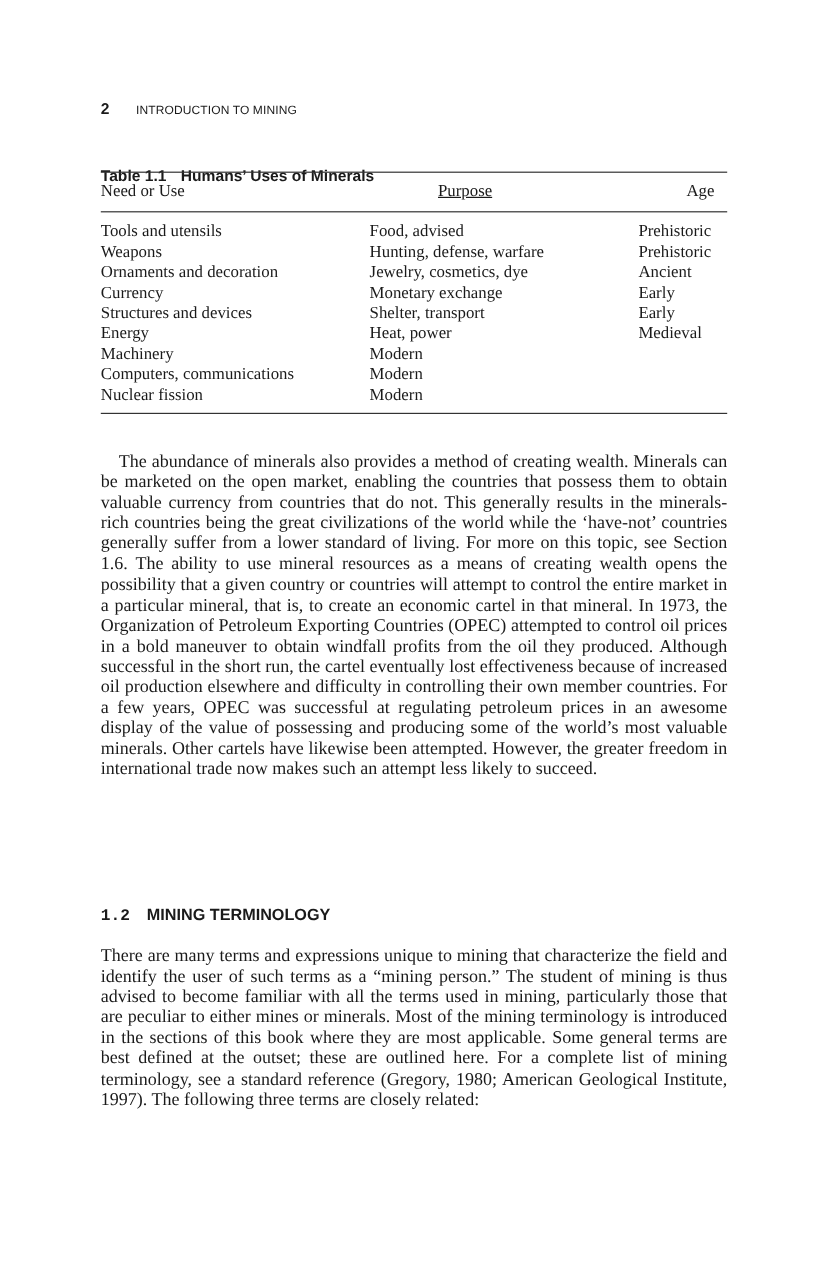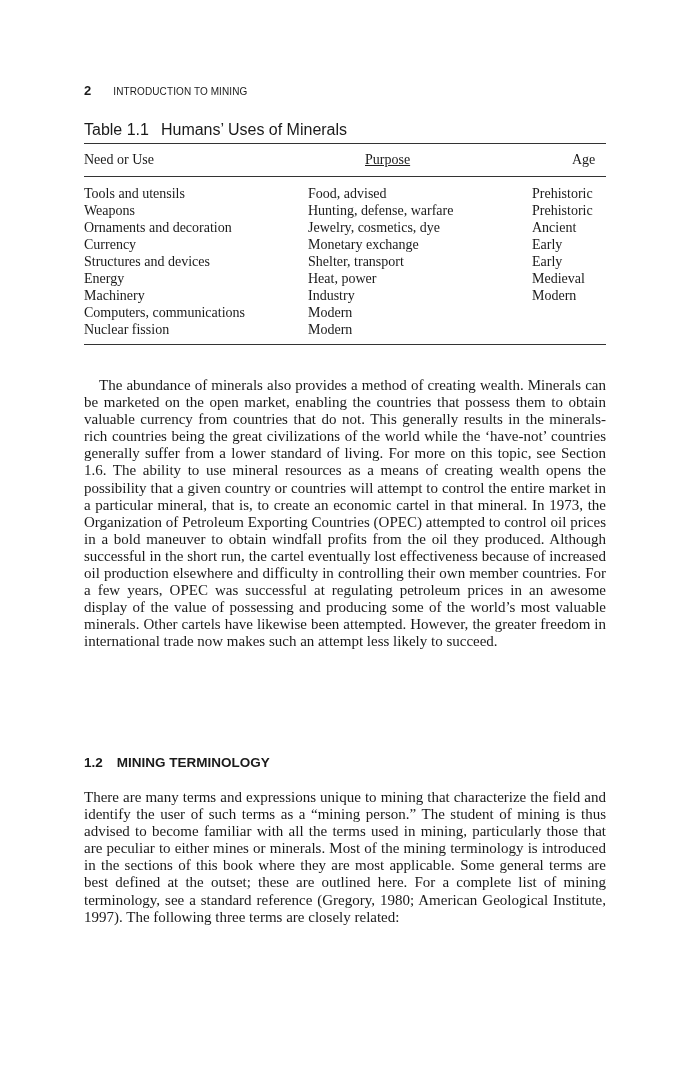--- a/index.html
+++ b/index.html
@@ -1,36 +1,36 @@
 <!DOCTYPE html>
 <html><head>
 <meta charset="utf-8">
 <style>
   html, body { margin: 0; padding: 0; background: #ffffff; }
   body { width: 687px; height: 1065px; position: relative; overflow: hidden; color: #1a1a1a; }
   .page { position: absolute; left: 84px; top: 0; width: 522px; }
   .running-head { position: absolute; top: 83px; left: 0; font-family: "Liberation Sans", sans-serif; font-size: 10px; letter-spacing: 0.1px; }
   .running-head .pnum { font-weight: bold; font-size: 13px; margin-right: 22px; }
-  .table-caption { position: absolute; top: 121px; left: 0; font-family: "Liberation Sans", sans-serif; font-weight: normal; font-size: 16px; }
+  .table-caption { position: absolute; top: 139px; left: 0; font-family: "Liberation Sans", sans-serif; font-weight: bold; font-size: 13px; }
   .table-caption .cap-num { margin-right: 12px; }
   .tbl { position: absolute; top: 143px; left: 0; width: 522px; font-family: "Liberation Serif", serif; font-size: 14px; }
   .rule { height: 0; border-top: 1.3px solid #333; width: 522px; }
   .tbl-head { display: flex; height: 32px; align-items: center; }
   .tbl-body { padding-top: 8px; padding-bottom: 6px; }
   .tbl-row { display: flex; height: 17px; line-height: 17px; }
   .c1 { width: 224px; }
   .c2 { width: 224px; }
   .c3 { width: 74px; }
   .hdr-purpose { position: absolute; left: 281px; text-decoration: underline; }
   .hdr-age { position: absolute; left: 454px; margin-left: 34px; }
   .tbl-head { position: relative; }
   .body-text { position: absolute; left: 0; width: 522px; font-family: "Liberation Serif", serif; font-size: 15px; line-height: 17.1px; text-align: justify; }
   .p1 { top: 377px; text-indent: 15px; }
   .sec-head { position: absolute; top: 755px; left: 0; font-family: "Liberation Sans", sans-serif; font-weight: bold; font-size: 13.5px; }
-  .sec-head .sec-num { margin-right: 14px; }
+  .sec-head .sec-num { margin-right: 14px; font-family: Liberation Mono, monospace; }
   .p2 { top: 789px; }
 </style>
 </head>
 <body>
 
 <div class="page">
 
   <div class="running-head">
     <span class="pnum">2</span><span>INTRODUCTION TO MINING</span>
   </div>
@@ -73,21 +73,20 @@
         <span class="c2">Shelter, transport</span>
         <span class="c3">Early</span>
       </div>
       <div class="tbl-row">
         <span class="c1">Energy</span>
         <span class="c2">Heat, power</span>
         <span class="c3">Medieval</span>
       </div>
       <div class="tbl-row">
         <span class="c1">Machinery</span>
-        <span class="c2">Industry</span>
         <span class="c3">Modern</span>
       </div>
       <div class="tbl-row">
         <span class="c2">Computers, communications</span>
         <span class="c3">Modern</span>
       </div>
       <div class="tbl-row">
         <span class="c1">Nuclear fission</span>
         <span class="c3">Modern</span>
       </div>

